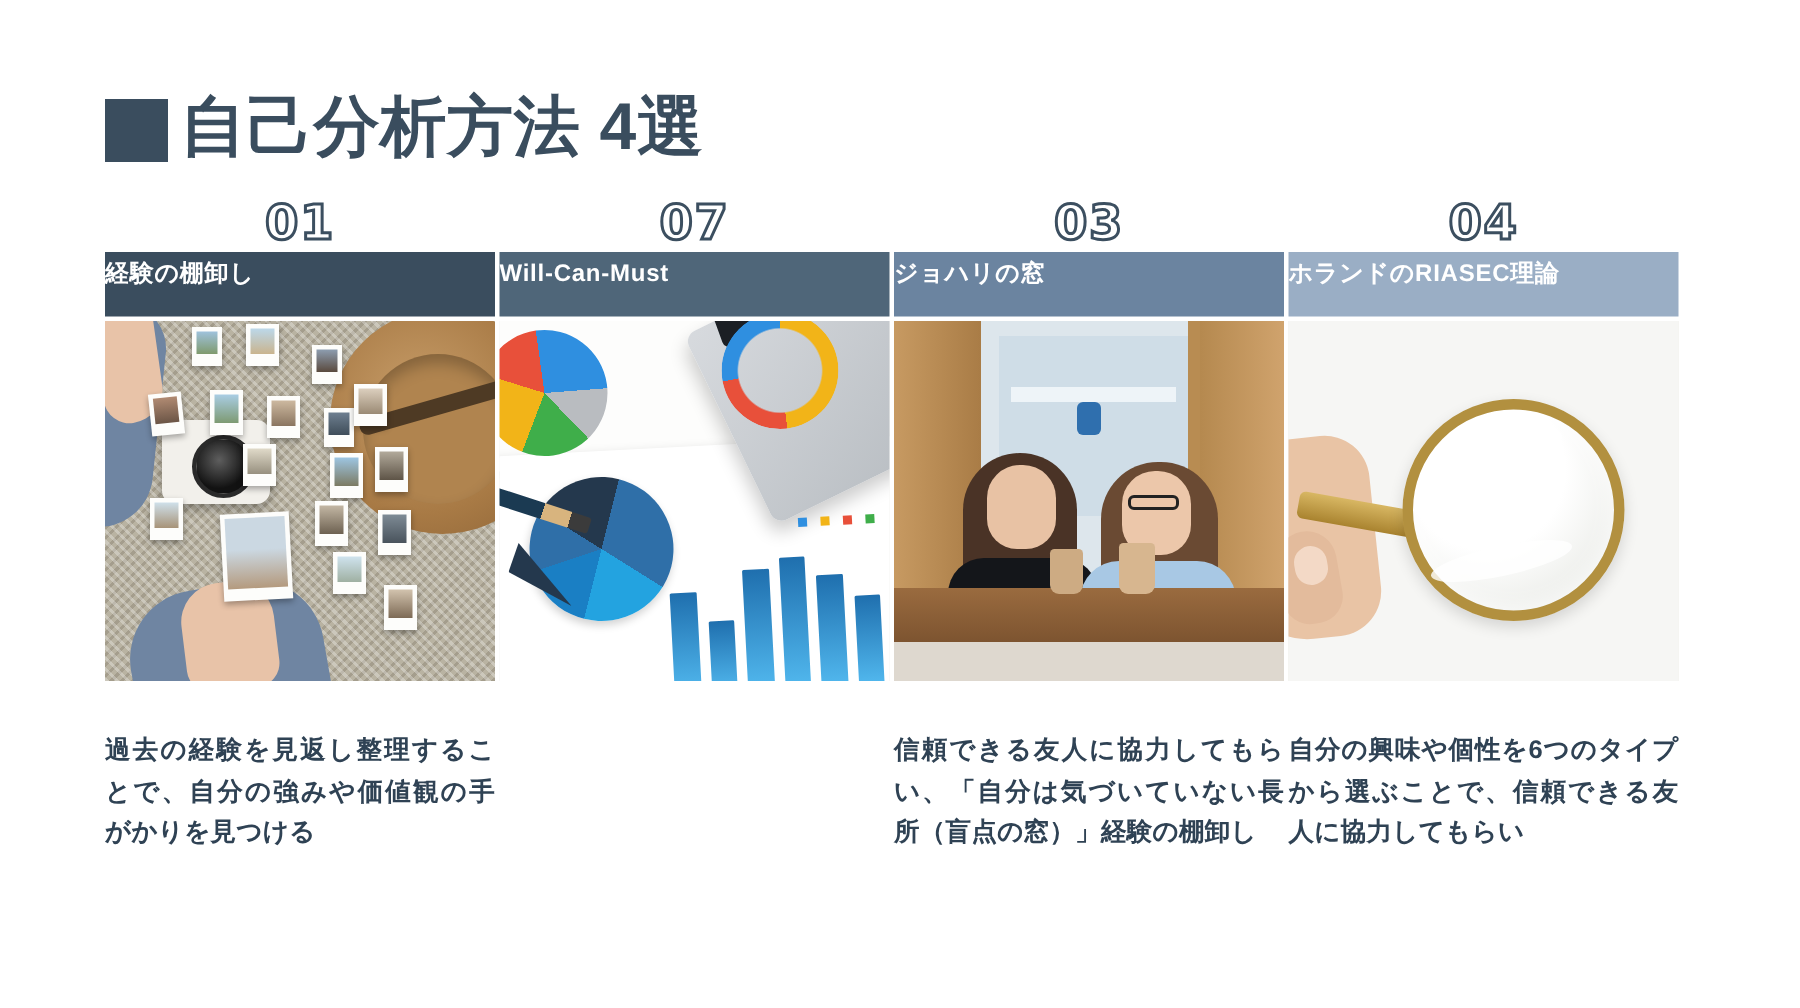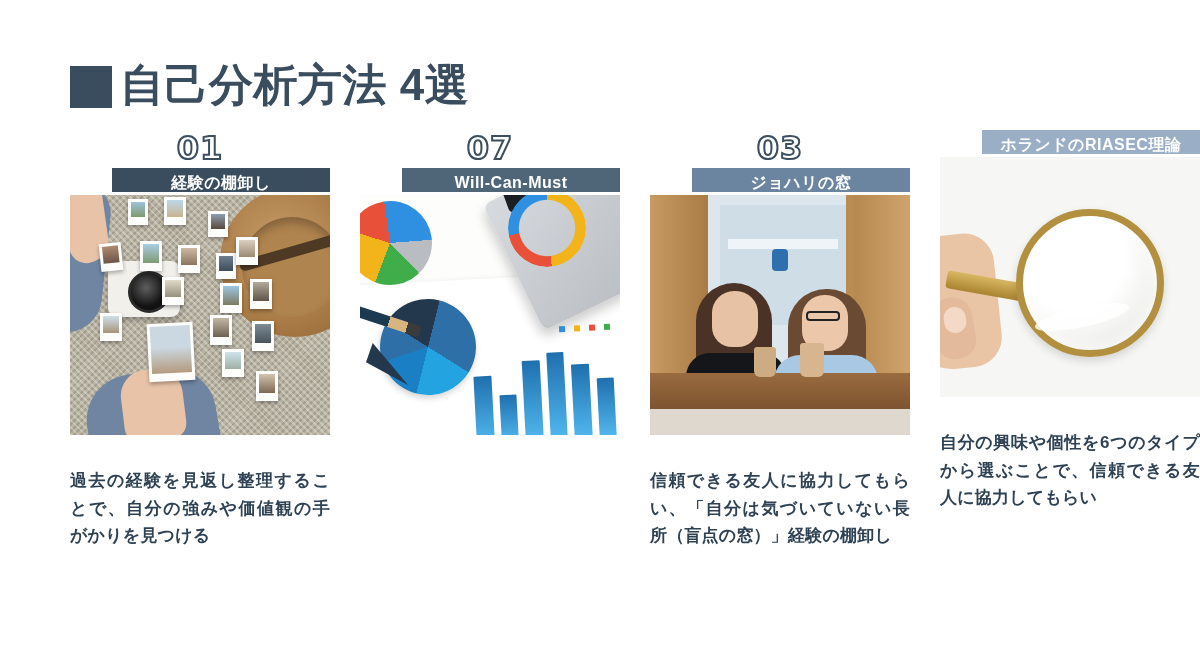--- a/index.html
+++ b/index.html
@@ -22,37 +22,37 @@
   }
   .title-text{
     font-size:44px; font-weight:bold; color:#3a4d5e;
     letter-spacing:0.5px; line-height:1; white-space:nowrap;
   }
 
   
   .cards{
     position:absolute; left:70px; top:130px;
     width:1060px;
-    display:flex; gap:30px;
+    display:flex; gap:3px;
   }
   .card{ width:260px; flex:0 0 260px; display:flex; flex-direction:column; }
 
   .card-num{
     height:38px; text-align:center;
     font-size:32px; font-weight:bold; line-height:36px;
     color:transparent;
     -webkit-text-stroke:2px #3c4f60;
     letter-spacing:1px;
     font-family:"DejaVu Sans","Liberation Sans",sans-serif;
   }
 
   .card-head{
-    height:24px; line-height:29px; text-align:center;
+    height:43px; line-height:29px; text-align:left;
     color:#ffffff; font-size:16px; font-weight:bold;
-    letter-spacing:0.5px; white-space:nowrap; overflow:hidden;margin-left:42px;
+    letter-spacing:0.5px; white-space:nowrap; overflow:hidden;
   }
   .card-head.h1{ background:#3a4d5e; }
   .card-head.h2{ background:#4f6679; }
   .card-head.h3{ background:#6b84a0; }
   .card-head.h4{ background:#9aaec5; }
 
   .card-img{
     height:240px; width:100%; margin-top:3px;
     position:relative; overflow:hidden; background:#e9e9e6;
   }
@@ -363,20 +363,21 @@
           <div class="table"></div>
           <div class="cup1"></div>
             <div class="cup2"></div>
           <div class="table-front"></div>
         </div>
       </div>
       <div class="card-cap">信頼できる友人に協力してもらい、「自分は気づいていない長所（盲点の窓）」経験の棚卸し</div>
     </div>
 
     <div class="card">
+      <div class="card-num">04</div>
       <div class="card-head h4">ホランドのRIASEC理論</div>
       <div class="card-img">
         <div class="sc4">
           <div class="hand"></div>
           <div class="handle"></div>
           <div class="lens"></div>
           <div class="glint"></div>
           <div class="glint2"></div>
           <div class="thumb"></div>
           <div class="nail"></div>

